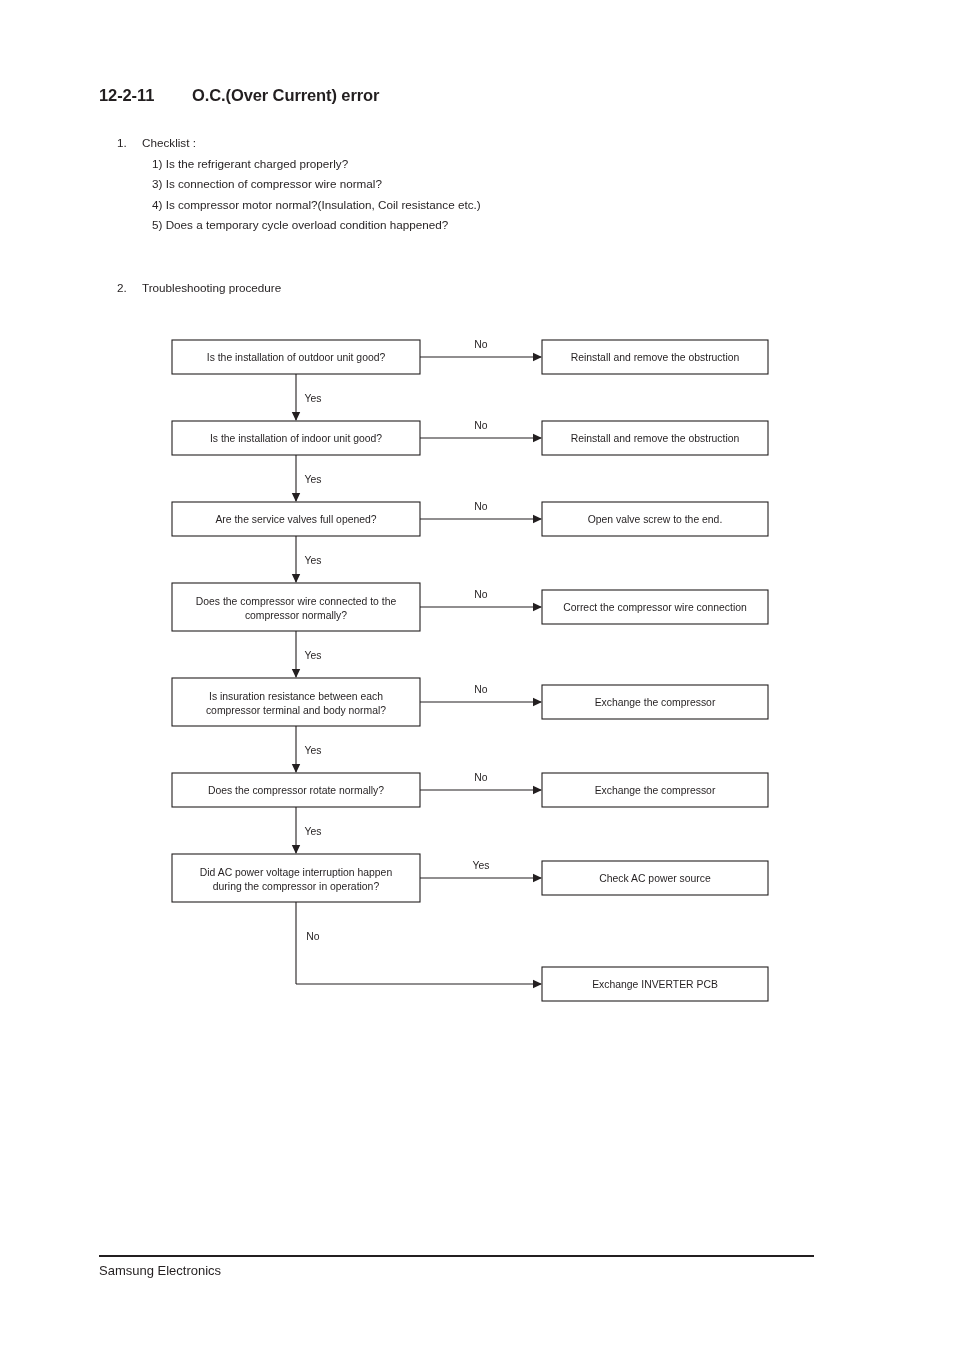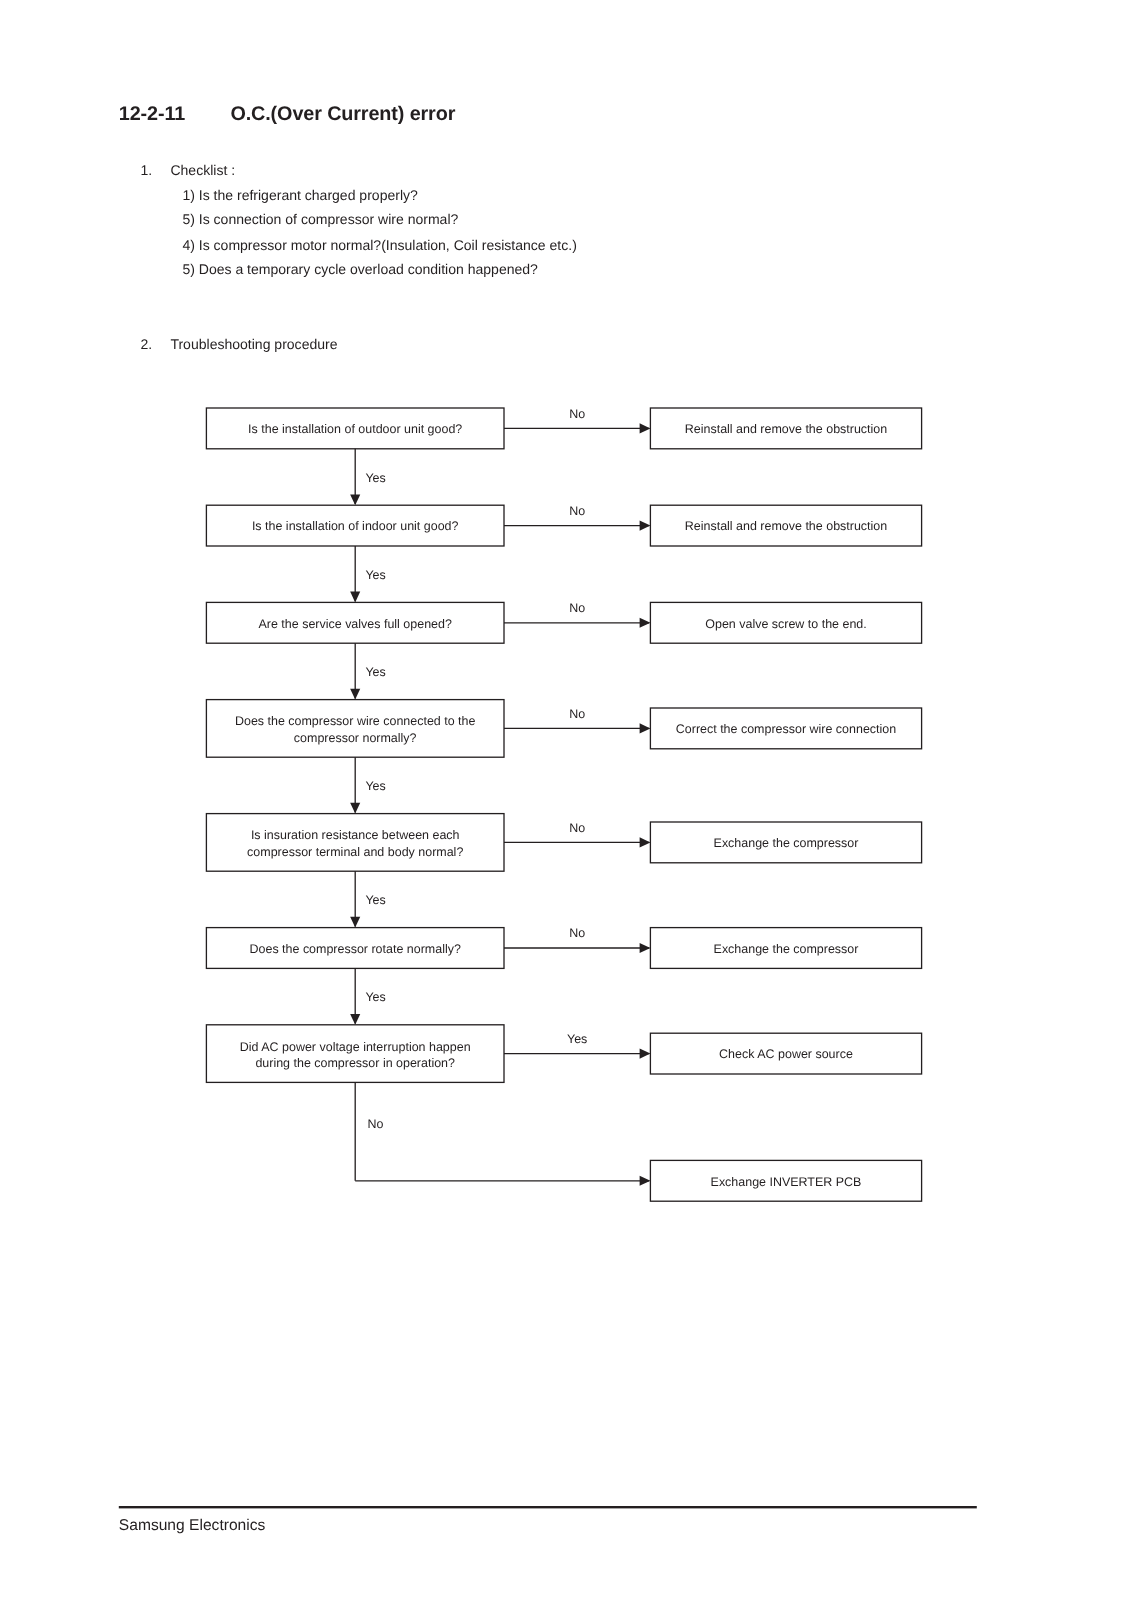--- a/index.html
+++ b/index.html
@@ -132,21 +132,21 @@
 
   <div class="heading">
     <span class="num">12-2-11</span><span>O.C.(Over Current) error</span>
   </div>
 
   <div class="list-block" id="checklist-block">
     <div class="list-row">
       <span class="list-marker">1.</span><span>Checklist :</span>
     </div>
     <div class="sub-item">1) Is the refrigerant charged properly?</div>
-    <div class="sub-item">5) Is connection of compressor wire normal?</div>
+    <div class="sub-item">3) Is connection of compressor wire normal?</div>
     <div class="sub-item">4) Is compressor motor normal?(Insulation, Coil resistance etc.)</div>
     <div class="sub-item">5) Does a temporary cycle overload condition happened?</div>
   </div>
 
   <div class="list-block" id="procedure-block">
     <div class="list-row">
       <span class="list-marker">2.</span><span>Troubleshooting procedure</span>
     </div>
   </div>
 

